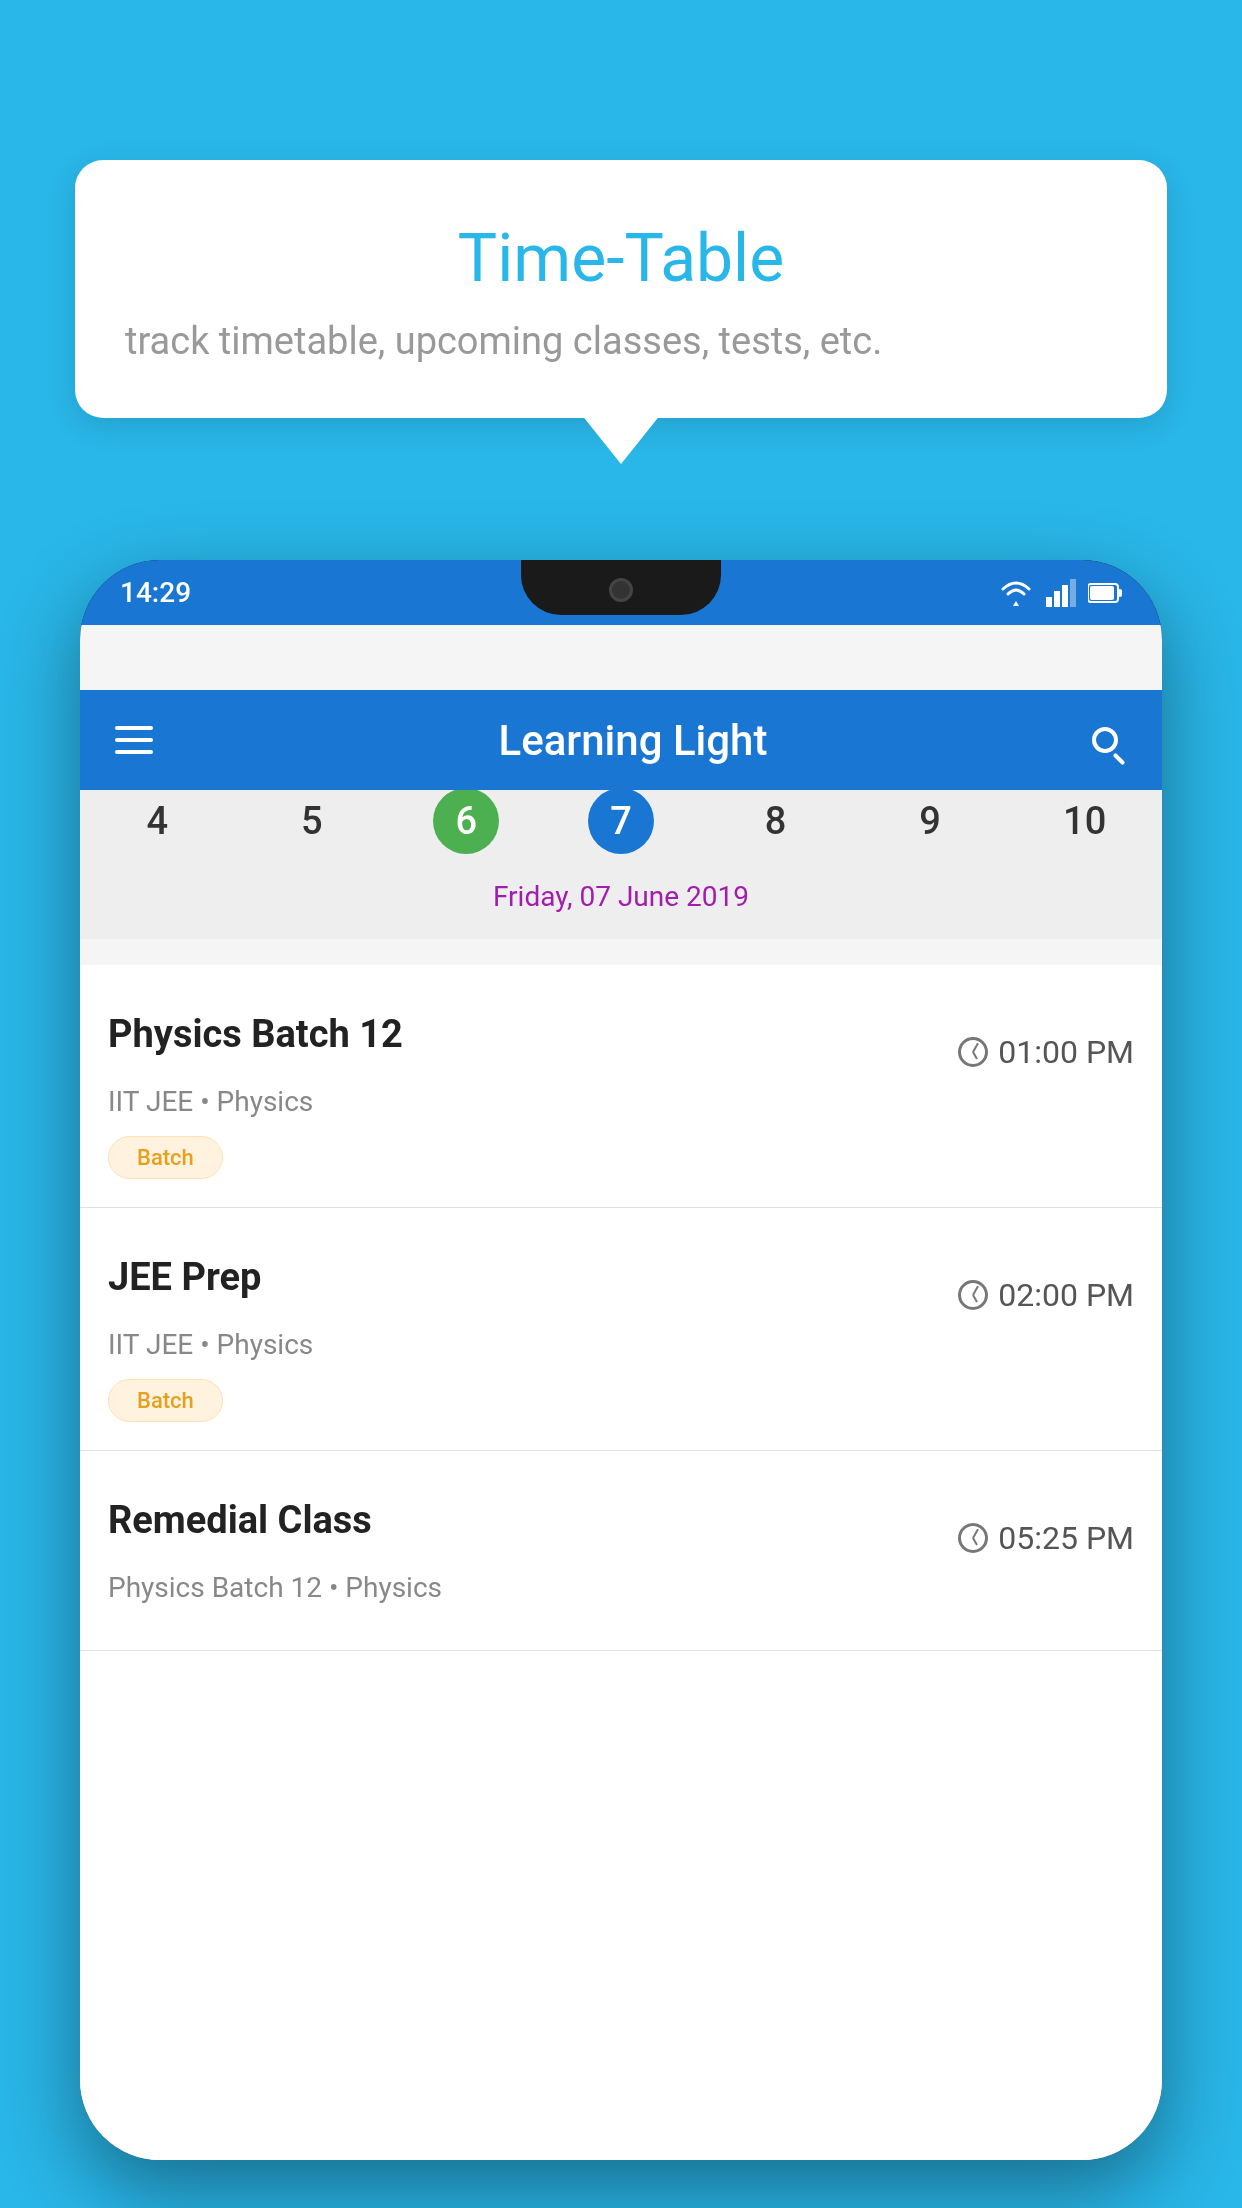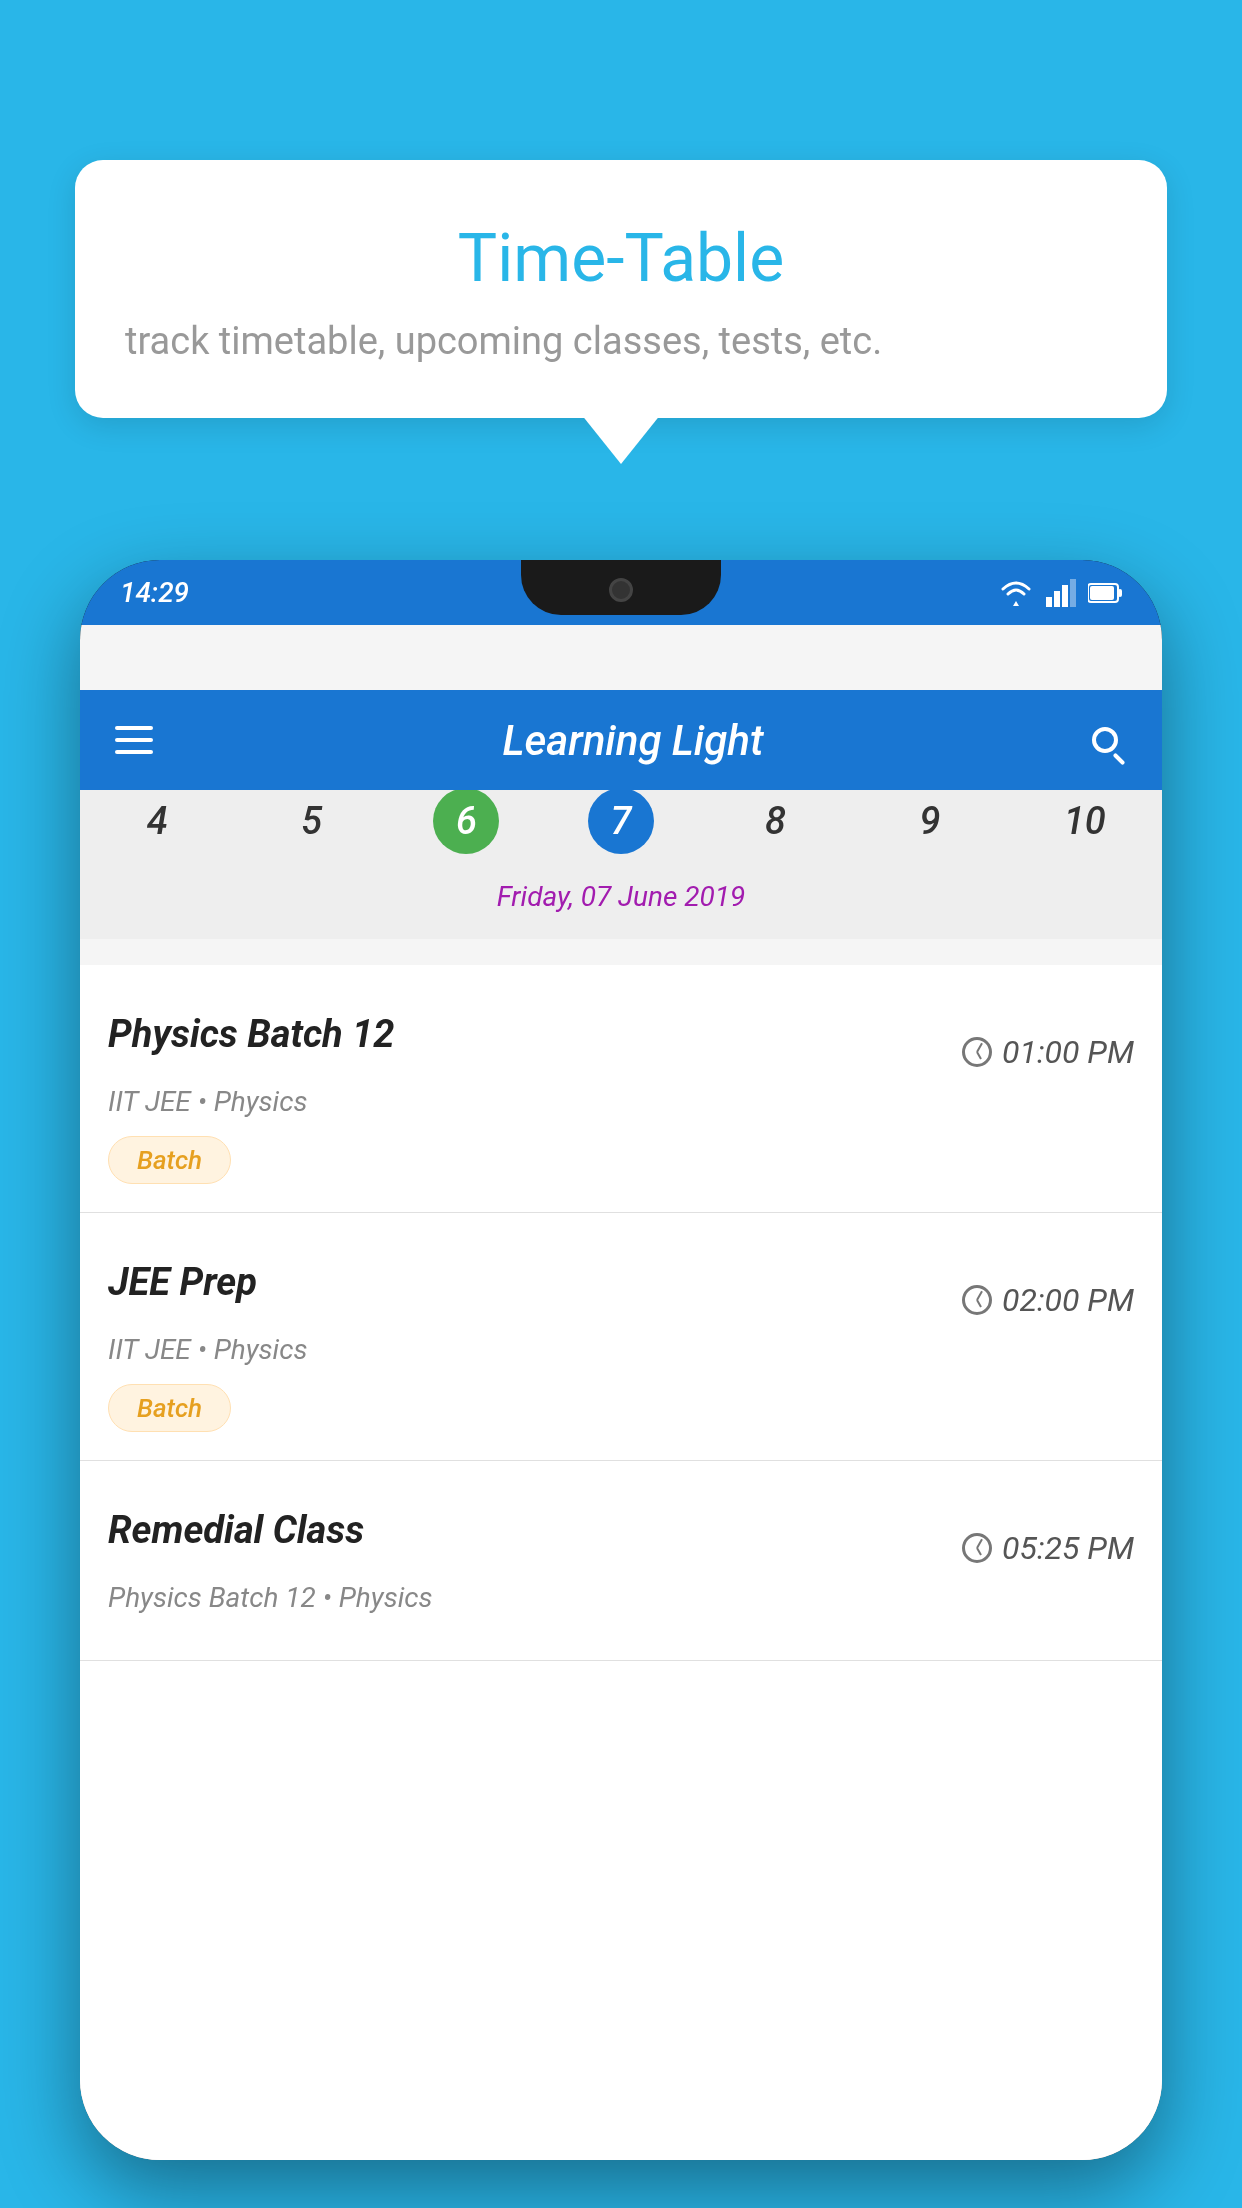--- a/index.html
+++ b/index.html
@@ -56,21 +56,20 @@
     .phone-frame {
       position: absolute;
       top: 560px;
       left: 80px;
       right: 80px;
       height: 1600px;
       background: #1a1a1a;
       border-radius: 80px;
       overflow: hidden;
       box-shadow: 0 30px 80px rgba(0,0,0,0.4);
-      font-style: italic;
     }
 
     
     .phone-notch {
       position: absolute;
       top: 0;
       left: 50%;
       transform: translateX(-50%);
       width: 200px;
       height: 55px;
@@ -313,21 +312,21 @@
       font-size: 28px;
       color: #888;
       margin-bottom: 18px;
       margin-top: 14px;
     }
 
     .batch-badge {
       display: inline-block;
       background: #fff3e0;
       color: #e6a020;
-      font-size: 26px;
+      font-size: 22px;
       font-weight: 500;
       padding: 8px 28px;
       border-radius: 30px;
       border: 1px solid #ffe0b2;
     }
 
     
     .phone-side-right {
       position: absolute;
       right: -6px;

